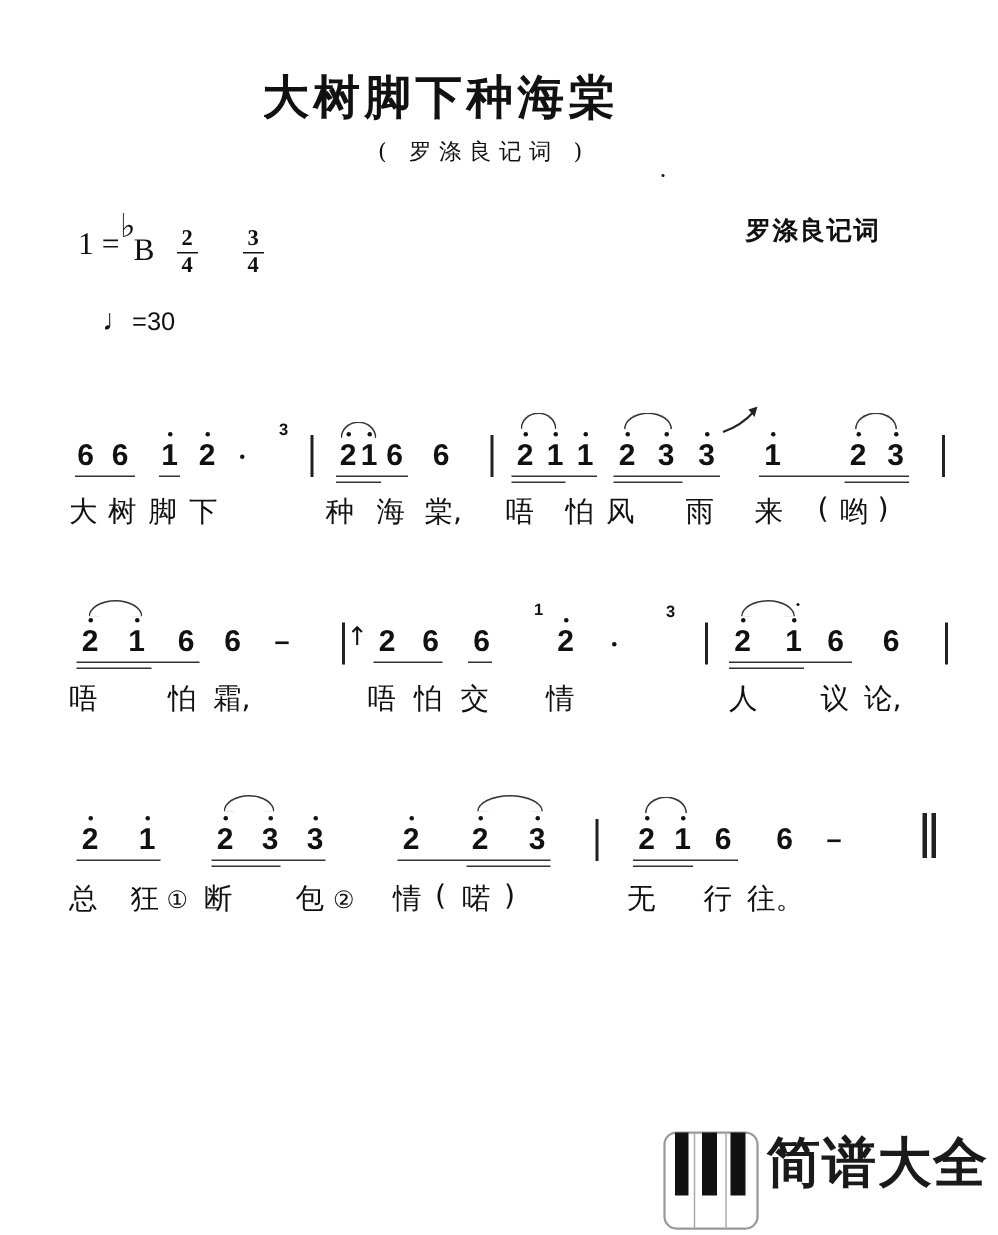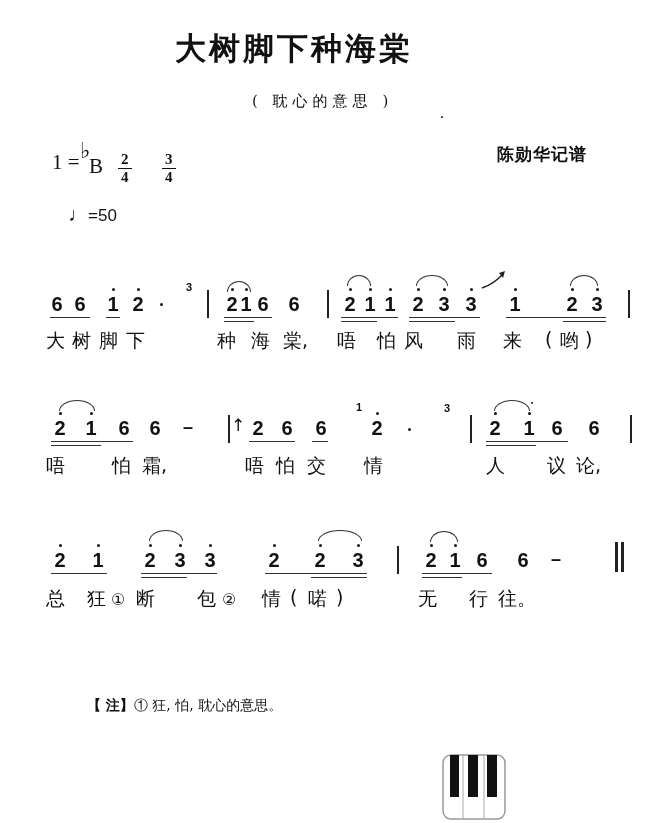--- a/index.html
+++ b/index.html
@@ -27,43 +27,43 @@
          border-radius: 50% 50% 0 0 / 100% 100% 0 0; }
   .grace { position: absolute; font-family: "Liberation Sans", sans-serif; font-size: 11px; font-weight: bold; }
   .lyr { position: absolute; font-size: 19px; font-family: "DejaVu Sans", sans-serif; }
   .note-text { font-size: 14px; font-family: "DejaVu Serif", serif; }
   .logo-text { font-size: 36px; font-weight: bold; letter-spacing: 1px; color: #1a1a1a; }
   .logo-url { font-size: 23px; font-family: "Liberation Sans", sans-serif; color: #1a1a1a; }
 </style>
 </head>
 <body>
 
-<div class="abs title" style="left:175px; top:28px;">大树脚下种海棠</div>
-<div class="abs subtitle" style="left:252px; top:92px;">( 耽心的意思 )</div>
+<div class="abs title" style="left:175px; top:44px;">大树脚下种海棠</div>
+<div class="abs subtitle" style="left:252px; top:92px;">( 罗涤良记词 )</div>
 <div class="dot" style="left:441px; top:116px; width:2px; height:2px;"></div>
 
 <div class="abs" style="left:52px; top:150px;">
   <span class="key">1 =</span>
 </div>
 <div class="abs key" style="left:80px; top:138px; font-size:22px;">♭</div>
 <div class="abs key" style="left:89px; top:154px;">B</div>
 <div class="abs frac" style="left:118px; top:151px;">
   <div class="num">2</div>
   <div>4</div>
 </div>
 <div class="abs frac" style="left:162px; top:151px;">
   <div class="num">3</div>
   <div>4</div>
 </div>
 <div class="abs tempo" style="left:68px; top:203px;">
-  <span style="font-size:20px;">♩</span><span>=50</span>
+  <span style="font-size:20px;">♩</span><span>=30</span>
 </div>
 
 <div class="abs credits" style="left:497px; top:141px;">
-  <div>陈勋华记谱</div>
+  <div>罗涤良记词</div>
 </div>
 
 <div>
   <span class="note" style="left:50px; top:293px;">6</span>
   <span class="note" style="left:73px; top:293px;">6</span>
   <span class="note hi" style="left:106px; top:293px;">1</span>
   <span class="note hi" style="left:131px; top:293px;">2</span>
   <div class="dot" style="left:160px; top:303px;"></div>
   <span class="grace" style="left:186px; top:281px;">3</span>
   <div class="uline" style="left:50px; top:317px; width:40px;"></div>
@@ -198,27 +198,25 @@
   <span class="lyr" style="left:262px; top:586px;">情</span>
   <span class="lyr" style="left:290px; top:586px;">(</span>
   <span class="lyr" style="left:308px; top:586px;">喏</span>
   <span class="lyr" style="left:336px; top:586px;">)</span>
   <span class="lyr" style="left:418px; top:586px;">无</span>
   <span class="lyr" style="left:469px; top:586px;">行</span>
   <span class="lyr" style="left:498px; top:586px;">往。</span>
 </div>
 
 <div class="abs note-text" style="left:87px; top:692px; line-height:27px;">
-  <div>
-    <span style="font-weight:bold;">【 注】</span><span>① 狂, 怕, 耽心的意思。</span>
-  </div>
 </div>
 
 <div class="abs" style="left:442px; top:754px; width:220px; height:66px;">
   <svg width="64" height="66" viewBox="0 0 64 66" style="position:absolute; left:0; top:0;">
     <rect x="1" y="1" width="62" height="64" rx="8" fill="#fff" stroke="#999" stroke-width="1.5"></rect>
     <line x1="21" y1="1" x2="21" y2="65" stroke="#aaa" stroke-width="1"></line>
     <line x1="42" y1="1" x2="42" y2="65" stroke="#aaa" stroke-width="1"></line>
     <rect x="8" y="1" width="9" height="42" fill="#111"></rect>
     <rect x="26" y="1" width="10" height="42" fill="#111"></rect>
     <rect x="45" y="1" width="10" height="42" fill="#111"></rect>
   </svg>
+  <div class="abs logo-text" style="left:69px; top:-3px;">简谱大全</div>
 </div>
 
 </body></html>

